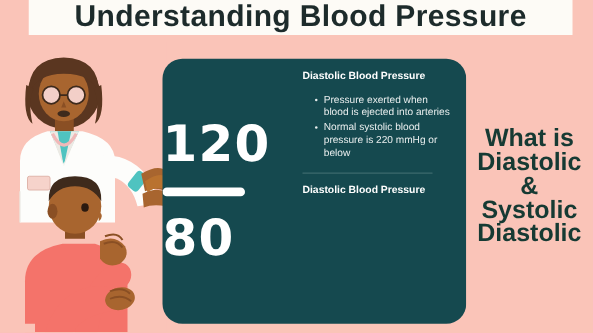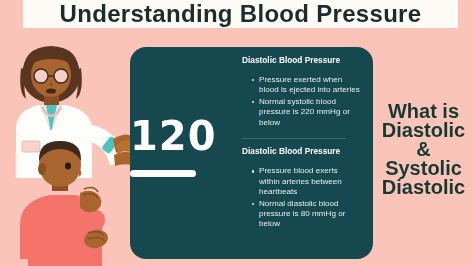--- a/index.html
+++ b/index.html
@@ -152,40 +152,37 @@
 
       <path d="M0 226 L0 233 L28 233 L28 226 Z" fill="#fac4b8"></path>
     </svg>
   </div>
 
   <div id="info-card">
 
     <div id="readings">
       <div class="reading-num" id="systolic-value">120</div>
       <div id="reading-divider"></div>
+      <div class="reading-num" id="diastolic-value">80</div>
     </div>
 
     <div id="card-text">
 
       <div>
         <div class="section-head">Diastolic Blood Pressure</div>
         <ul class="bullets">
           <li>Pressure exerted when blood is ejected into arteries</li>
           <li>Normal systolic blood pressure is 220 mmHg or below</li>
         </ul>
       </div>
 
       <div id="section-divider"></div>
 
       <div>
         <div class="section-head">Diastolic Blood Pressure</div>
-        <ul class="bullets">
-          <li>Pressure blood exerts within arteries between heartbeats</li>
-          <li>Normal diastolic blood pressure is 80 mmHg or below</li>
-        </ul>
       </div>
 
     </div>
   </div>
 
   <div id="right-panel">
     <div class="right-line">What is</div>
     <div class="right-line">Diastolic</div>
     <div class="right-line">&amp;</div>
     <div class="right-line">Systolic</div>

